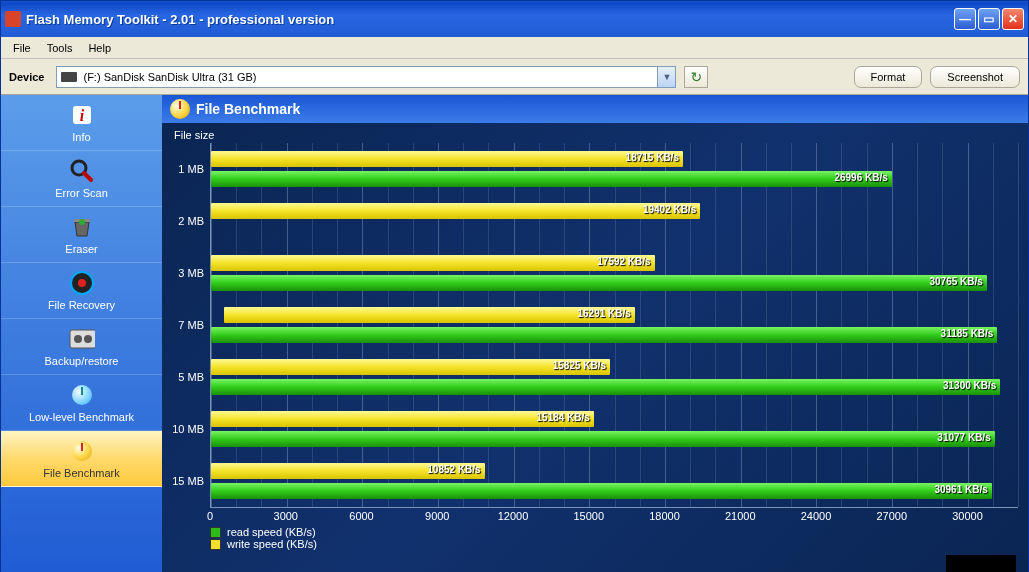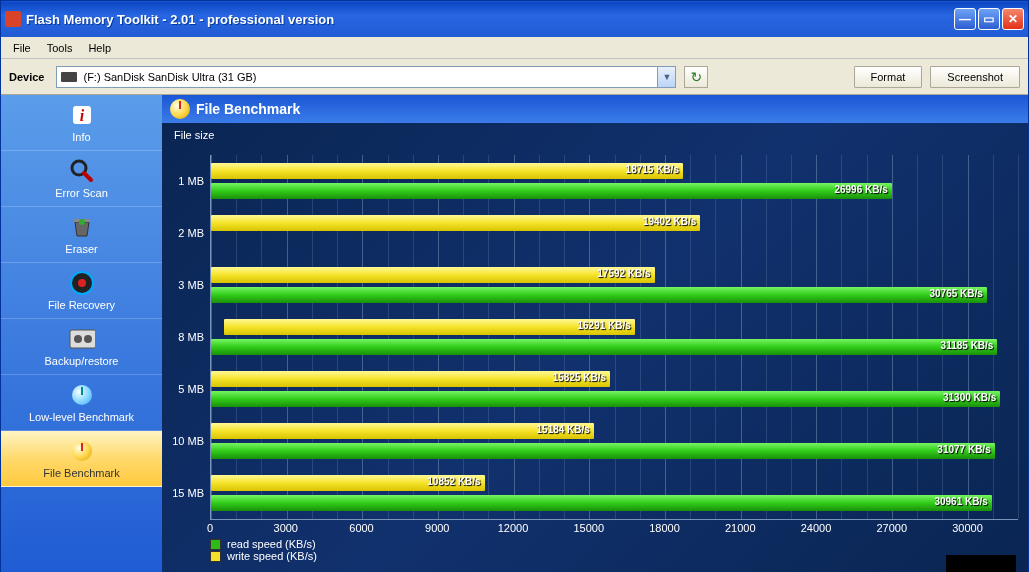--- a/index.html
+++ b/index.html
@@ -17,36 +17,36 @@
 .menubar { height: 22px; background: #ece9d8; border-bottom: 1px solid #c0c0c0; display: flex; align-items: center; padding: 0 4px; font-size: 11px; }
 .menubar span { padding: 2px 8px; cursor: pointer; }
 
 .toolbar { height: 36px; background: #ece9d8; border-bottom: 1px solid #aca899; display: flex; align-items: center; padding: 0 8px; gap: 8px; }
 .toolbar-label { font-weight: bold; margin-right: 4px; }
 .device-select { flex: 0 0 620px; height: 22px; border: 1px solid #7f9db9; background: #fff; display: flex; align-items: center; padding: 0 4px; position: relative; }
 .device-icon { width: 16px; height: 10px; background: #444; border-radius: 1px; margin-right: 6px; }
 .device-arrow { position: absolute; right: 0; top: 0; width: 18px; height: 20px; background: linear-gradient(to bottom, #e8f0fb, #bcd4f6); border-left: 1px solid #7f9db9; display: flex; align-items: center; justify-content: center; color: #4d6185; font-size: 9px; }
 .refresh-btn { width: 24px; height: 22px; border: 1px solid #aca899; background: linear-gradient(to bottom, #fff, #ece9d8); display: flex; align-items: center; justify-content: center; color: #2a7a2a; font-size: 14px; cursor: pointer; }
 .spacer { flex: 1; }
-.tool-btn { height: 22px; padding: 0 16px; border: 1px solid #aca899; background: linear-gradient(to bottom, #fff, #ece9d8); cursor: pointer; font-size: 11px; border-radius: 1px; }
+.tool-btn { height: 22px; padding: 0 16px; border: 1px solid #aca899; background: linear-gradient(to bottom, #fff, #ece9d8); cursor: pointer; font-size: 11px; border-radius: 7px; }
 
 .main-area { display: flex; height: calc(572px - 28px - 22px - 36px - 2px); }
 
 .sidebar { width: 161px; background: linear-gradient(to bottom, #5b9dea, #1f5bd3); display: flex; flex-direction: column; }
 .sidebar-item { height: 56px; display: flex; flex-direction: column; align-items: center; justify-content: center; color: #fff; font-size: 11px; cursor: pointer; border-bottom: 1px solid rgba(255,255,255,0.2); gap: 3px; }
 .sidebar-item.active { background: linear-gradient(to bottom, #fff4c4 0%, #ffd96c 50%, #ffc93c 100%); color: #333; }
 .sidebar-icon { width: 26px; height: 26px; display: flex; align-items: center; justify-content: center; }
 
 .content { flex: 1; background: linear-gradient(135deg, #0a2552 0%, #11316e 50%, #0a2552 100%); position: relative; overflow: hidden; }
 .content-header { height: 28px; background: linear-gradient(to bottom, #1a57d6 0%, #3b7ce8 100%); display: flex; align-items: center; padding: 0 8px; color: #fff; font-size: 14px; font-weight: bold; gap: 6px; }
 .sw-icon { width: 20px; height: 20px; border-radius: 50%; background: radial-gradient(circle at 35% 35%, #fffde6, #ffd84c 50%, #d6a000); position: relative; }
 .sw-icon::after { content: ''; position: absolute; width: 2px; height: 8px; background: #d22; top: 2px; left: 9px; }
 
 .chart-wrap { position: absolute; top: 28px; left: 0; right: 0; bottom: 0; padding: 6px 10px 0 10px; color: #fff; }
-.ylabel { font-size: 11px; margin-bottom: 14px; margin-left: 2px; }
+.ylabel { font-size: 11px; margin-bottom: 2px; margin-left: 2px; }
 .chart-inner { display: flex; }
 .cat-col { width: 38px; display: flex; flex-direction: column; font-size: 11px; }
 .cat-cell { height: 52px; display: flex; align-items: center; justify-content: flex-end; padding-right: 6px; }
 .plot { flex: 1; position: relative; border-left: 1px solid #7a93b8; border-bottom: 1px solid #7a93b8; }
 .grid-v { position: absolute; top: 0; bottom: 0; width: 1px; background: rgba(122,147,184,0.5); }
 .minor-v { position: absolute; top: 0; bottom: 0; width: 1px; background: rgba(122,147,184,0.25); }
 .row-group { height: 52px; position: relative; }
 .bar { position: absolute; height: 16px; border-radius: 1px; }
 .bar.write { background: linear-gradient(to bottom, #fff995 0%, #f5e32a 50%, #d8c400 100%); top: 8px; }
 .bar.read  { background: linear-gradient(to bottom, #78f562 0%, #31cc1a 50%, #1a8f0a 100%); top: 28px; }
@@ -167,21 +167,21 @@
         <span>File Benchmark</span>
       </div>
 
       <div class="chart-wrap">
         <div class="ylabel">File size</div>
         <div class="chart-inner">
           <div class="cat-col" id="cat-col">
               <div class="cat-cell">1 MB</div>
               <div class="cat-cell">2 MB</div>
               <div class="cat-cell">3 MB</div>
-              <div class="cat-cell">8 MB</div>
+              <div class="cat-cell">7 MB</div>
               <div class="cat-cell">5 MB</div>
               <div class="cat-cell">10 MB</div>
               <div class="cat-cell">15 MB</div>
             </div>
           <div class="plot" id="plot">
               <div class="grid-v" style="left: 0%;"></div>
               <div class="grid-v" style="left: 9.375%;"></div>
               <div class="grid-v" style="left: 18.75%;"></div>
               <div class="grid-v" style="left: 28.125%;"></div>
               <div class="grid-v" style="left: 37.5%;"></div>

